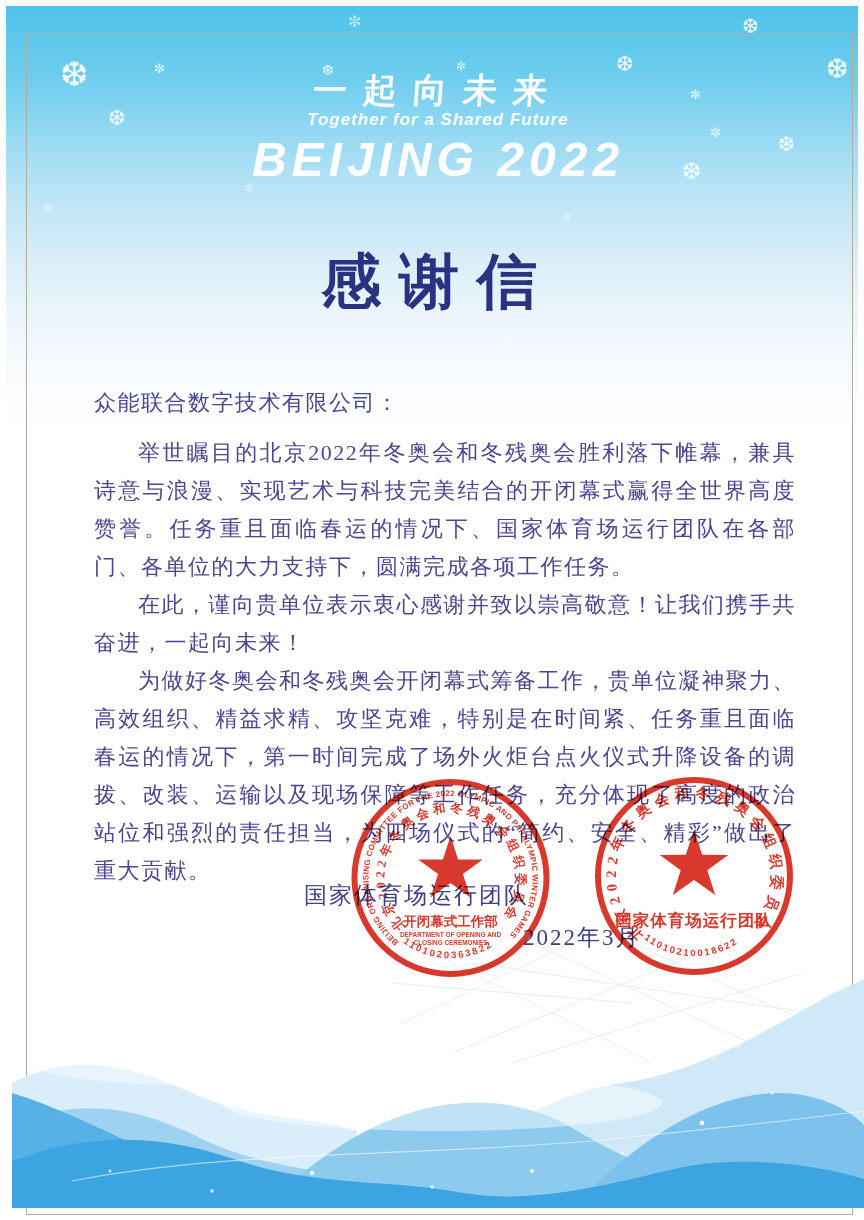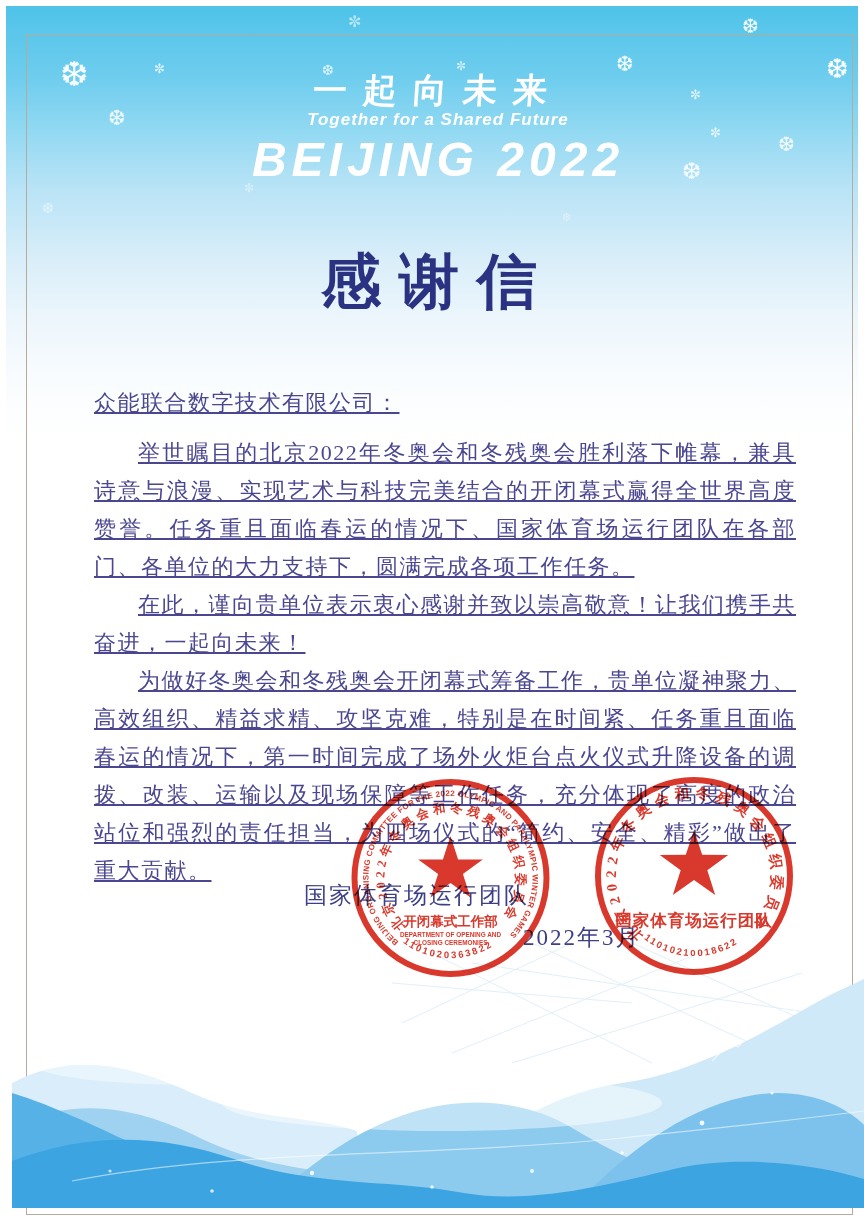--- a/index.html
+++ b/index.html
@@ -12,21 +12,21 @@
          border:1px solid #b5ab99;pointer-events:none;}
   .flake{position:absolute;color:#ffffff;line-height:1;user-select:none;}
   .hdr{position:absolute;left:0;width:864px;text-align:center;color:#ffffff;
        font-family:"Liberation Sans","DejaVu Sans",sans-serif;}
   .slogan-cn{top:62px;font-size:34px;font-weight:bold;letter-spacing:16px;transform:skewX(-4deg);}
   .slogan-en{top:104px;font-size:17px;font-weight:bold;letter-spacing:1px;font-style:italic;}
   .brand{top:126px;font-size:48px;font-weight:800;font-style:italic;letter-spacing:5px;}
   .title{position:absolute;left:0;top:236px;width:864px;text-align:center;
          font-size:60px;font-weight:bold;letter-spacing:18px;color:#2c3282;}
   .body{position:absolute;left:88px;top:378px;width:702px;font-size:22px;line-height:38px;
-        color:#4a4790;text-align:justify;letter-spacing:1.5px;text-decoration:underline;}
+        color:#4a4790;text-align:justify;letter-spacing:1.5px;}
   .body p{margin:0;text-indent:2em;}
   .body .recipient{text-indent:0;margin-bottom:12px;}
   .sign-orgs{position:absolute;left:298px;top:874px;display:flex;gap:30px;
              font-size:23px;color:#3e4086;letter-spacing:2px;white-space:nowrap;z-index:2;}
   .sign-date{position:absolute;left:517px;top:916px;font-size:23px;color:#3e4086;
              letter-spacing:2px;z-index:2;}
   .stamp{position:absolute;mix-blend-mode:multiply;opacity:0.92;z-index:3;}
   .stamp-left{left:342px;top:772px;width:205px;height:200px;}
   .stamp-right{left:585px;top:770px;width:206px;height:200px;}
   .mountains{position:absolute;left:6px;bottom:6px;width:852px;height:265px;z-index:1;}

